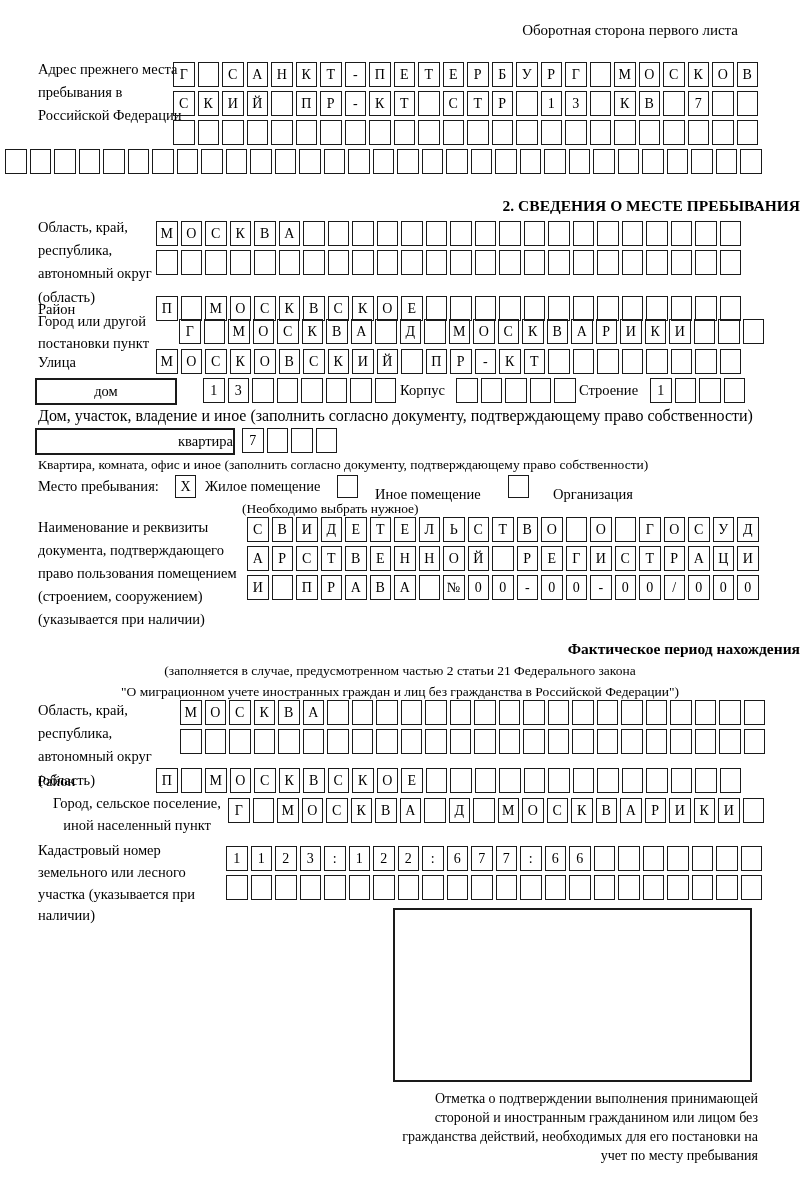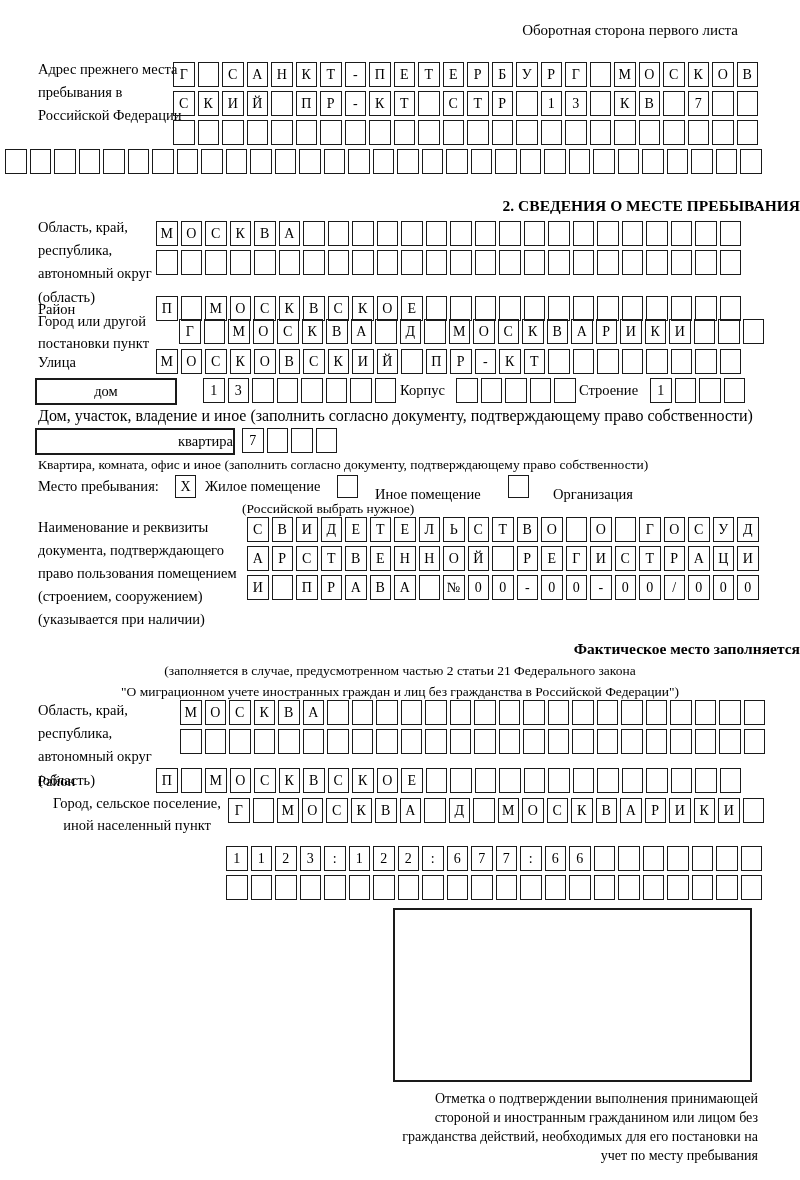--- a/index.html
+++ b/index.html
@@ -332,21 +332,21 @@
     </div>
   <div class="abs" style="left:38px;top:457px;font-size:13.5px;">Квартира, комната, офис и иное (заполнить согласно документу, подтверждающему право собственности)</div>
 
   <div class="inline-label" style="left:38px;top:478px;">Место пребывания:</div>
   <div class="checkbox" style="left:175px;top:475px;">X</div>
   <div class="inline-label" style="left:205px;top:478px;">Жилое помещение</div>
   <div class="checkbox" style="left:337px;top:475px;"></div>
   <div class="inline-label" style="left:375px;top:478px;margin-top:8px;">Иное помещение</div>
   <div class="checkbox" style="left:508px;top:475px;"></div>
   <div class="inline-label" style="left:553px;top:478px;margin-top:8px;">Организация</div>
-  <div class="abs" style="left:242px;top:501px;font-size:13.5px;">(Российской выбрать нужное)</div>
+  <div class="abs" style="left:242px;top:501px;font-size:13.5px;">(Необходимо выбрать нужное)</div>
 
   <div class="abs label" style="left:38px;top:516px;width:212px;line-height:1.58;">Наименование и реквизиты документа, подтверждающего право пользования помещением (строением, сооружением) (указывается при наличии)</div>
   <div class="grid" style="left:247px;top:517px;">
       <div class="cell">С</div>
       <div class="cell">В</div>
       <div class="cell">И</div>
       <div class="cell">Д</div>
       <div class="cell">Е</div>
       <div class="cell">Т</div>
       <div class="cell">Е</div>
@@ -405,21 +405,21 @@
       <div class="cell">0</div>
       <div class="cell">-</div>
       <div class="cell">0</div>
       <div class="cell">0</div>
       <div class="cell">/</div>
       <div class="cell">0</div>
       <div class="cell">0</div>
       <div class="cell">0</div>
     </div>
 
-  <div class="abs title" style="top:640px;left:0;">Фактическое место заполняется</div>
+  <div class="abs title" style="top:640px;left:0;">Фактическое период нахождения</div>
   <div class="abs note" style="top:663px;left:0;">(заполняется в случае, предусмотренном частью 2 статьи 21 Федерального закона</div>
   <div class="abs note" style="top:684px;left:0;">"О миграционном учете иностранных граждан и лиц без гражданства в Российской Федерации")</div>
 
   <div class="abs label" style="left:38px;top:699px;width:145px;line-height:1.6;">Область, край, республика, автономный округ (область)</div>
   <div class="grid" style="left:180px;top:700px;">
       <div class="cell">М</div>
       <div class="cell">О</div>
       <div class="cell">С</div>
       <div class="cell">К</div>
       <div class="cell">В</div>
@@ -517,20 +517,21 @@
       <div class="cell">К</div>
       <div class="cell">В</div>
       <div class="cell">А</div>
       <div class="cell">Р</div>
       <div class="cell">И</div>
       <div class="cell">К</div>
       <div class="cell">И</div>
       <div class="cell"></div>
     </div>
 
+  <div class="abs label" style="left:38px;top:840px;width:178px;line-height:1.5;">Кадастровый номер земельного или лесного участка (указывается при наличии)</div>
   <div class="grid" style="left:226px;top:846px;">
       <div class="cell">1</div>
       <div class="cell">1</div>
       <div class="cell">2</div>
       <div class="cell">3</div>
       <div class="cell">:</div>
       <div class="cell">1</div>
       <div class="cell">2</div>
       <div class="cell">2</div>
       <div class="cell">:</div>

